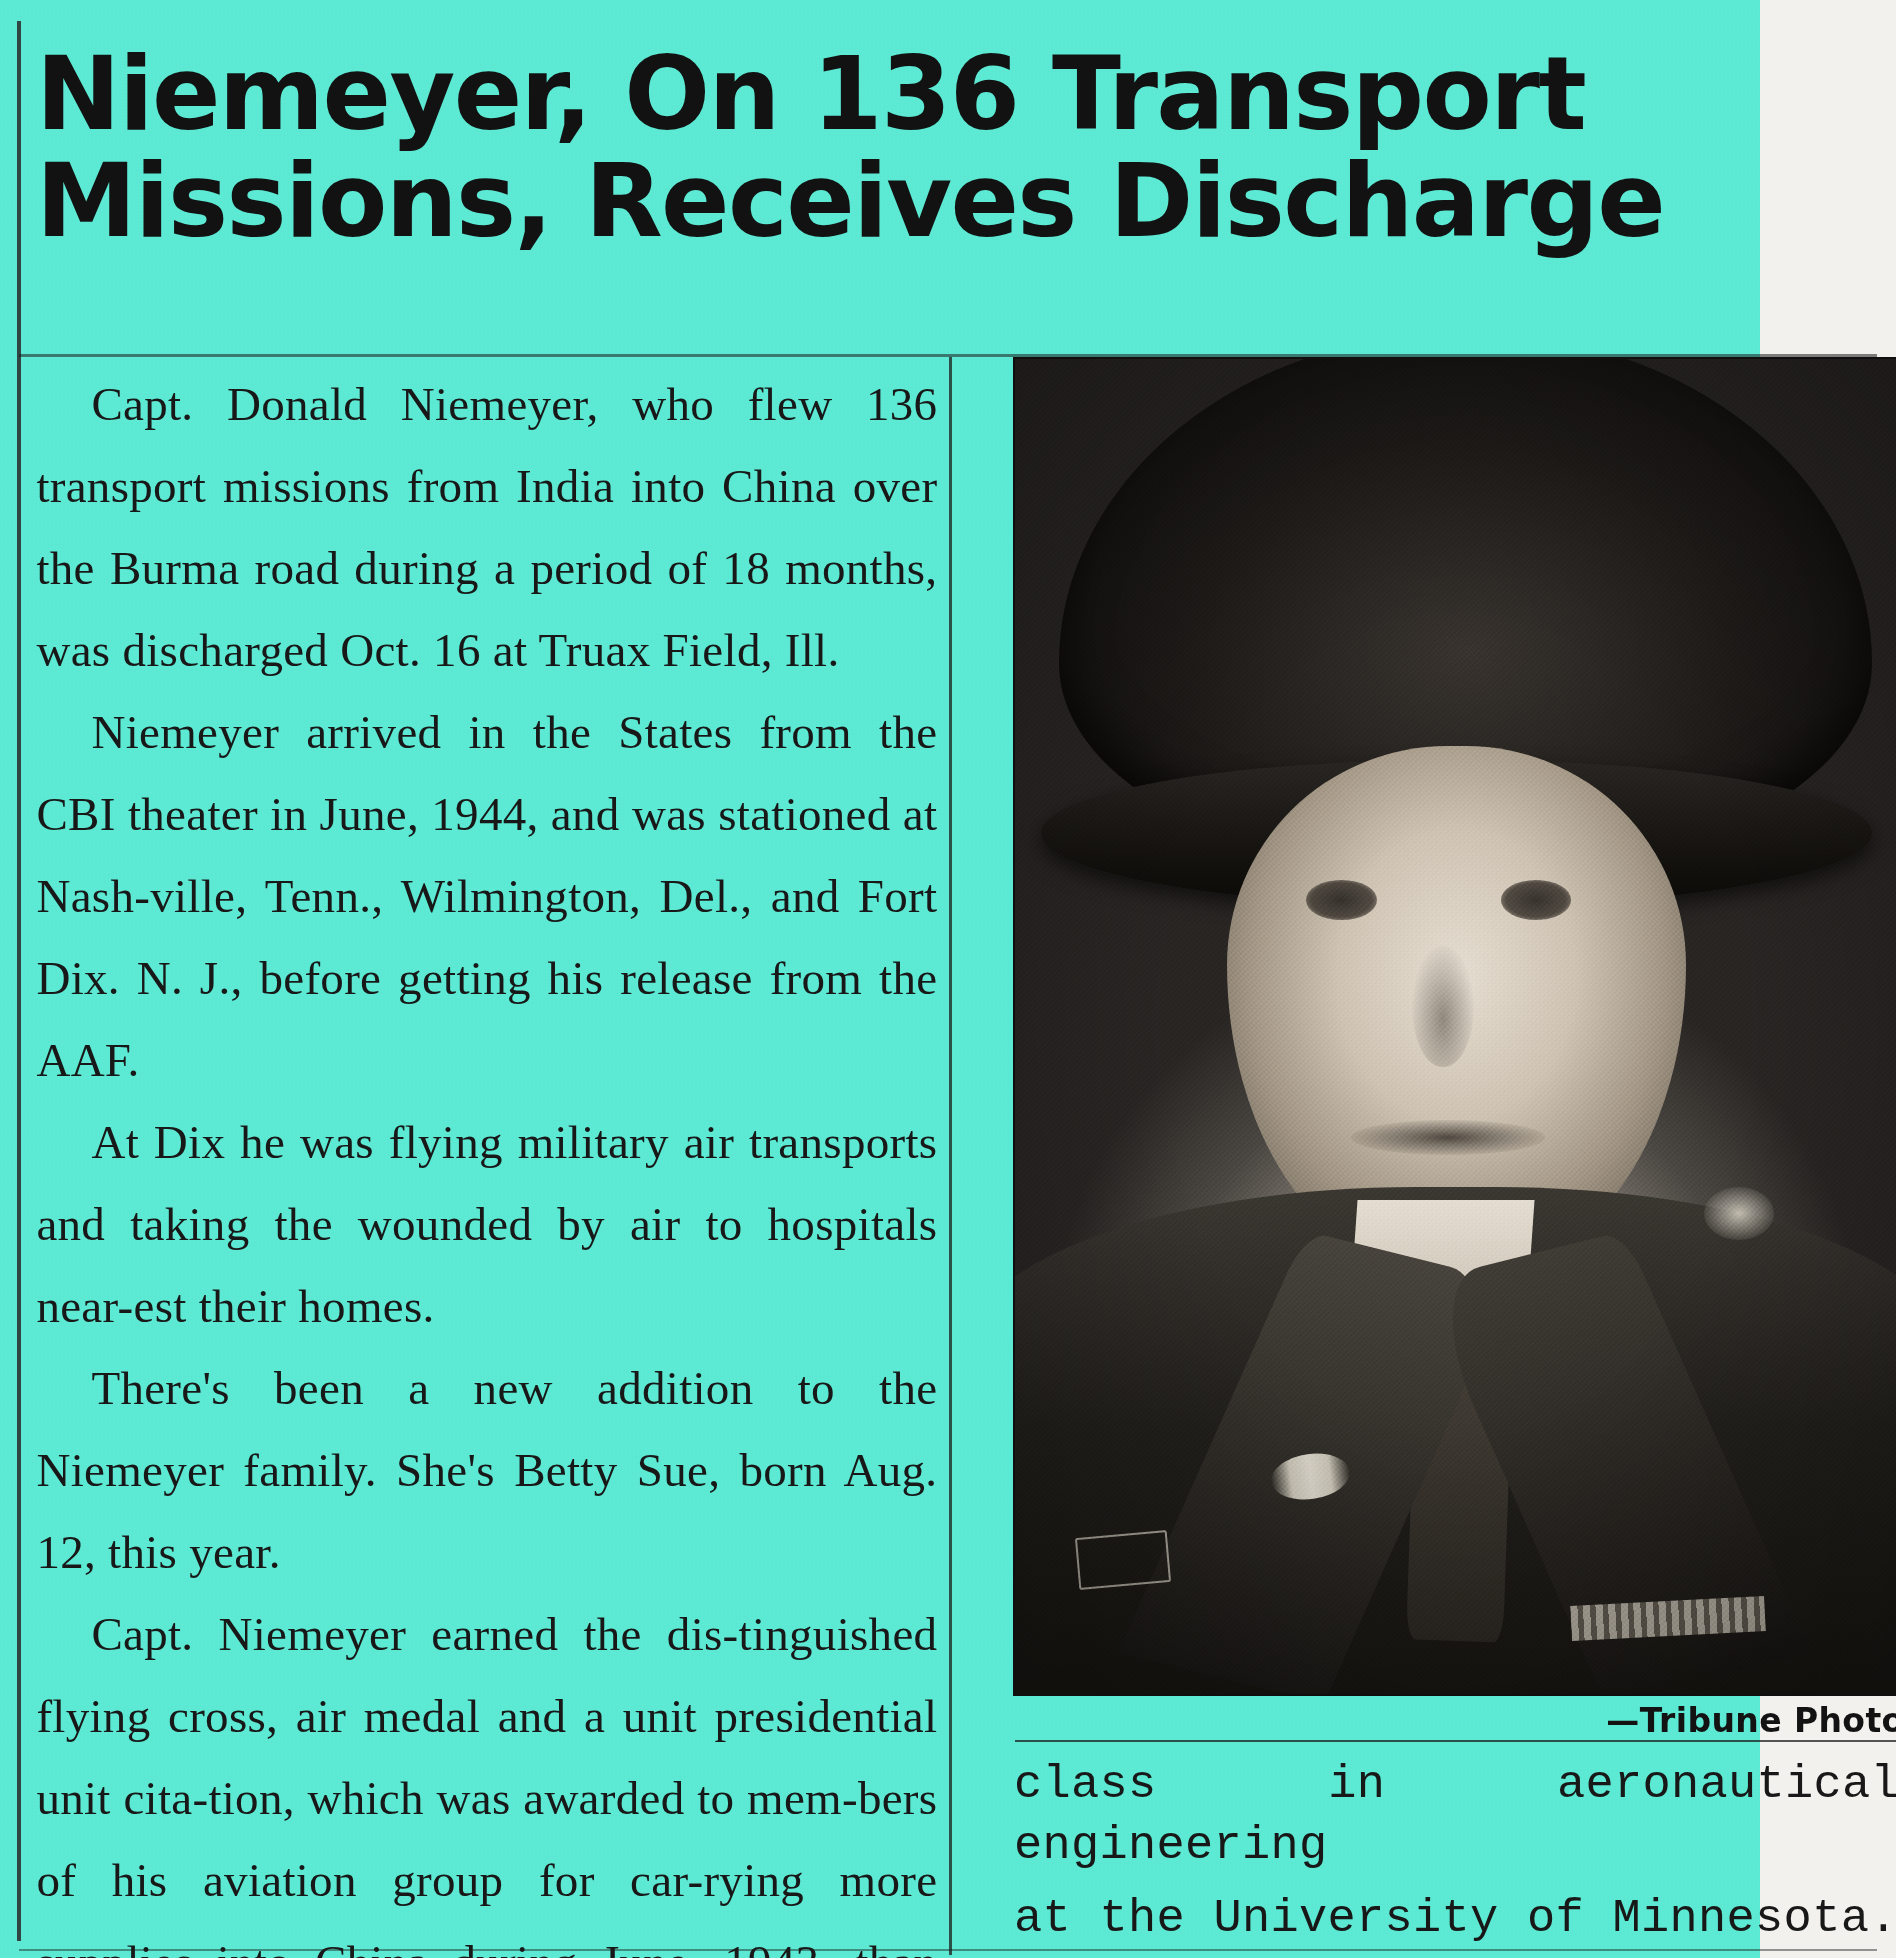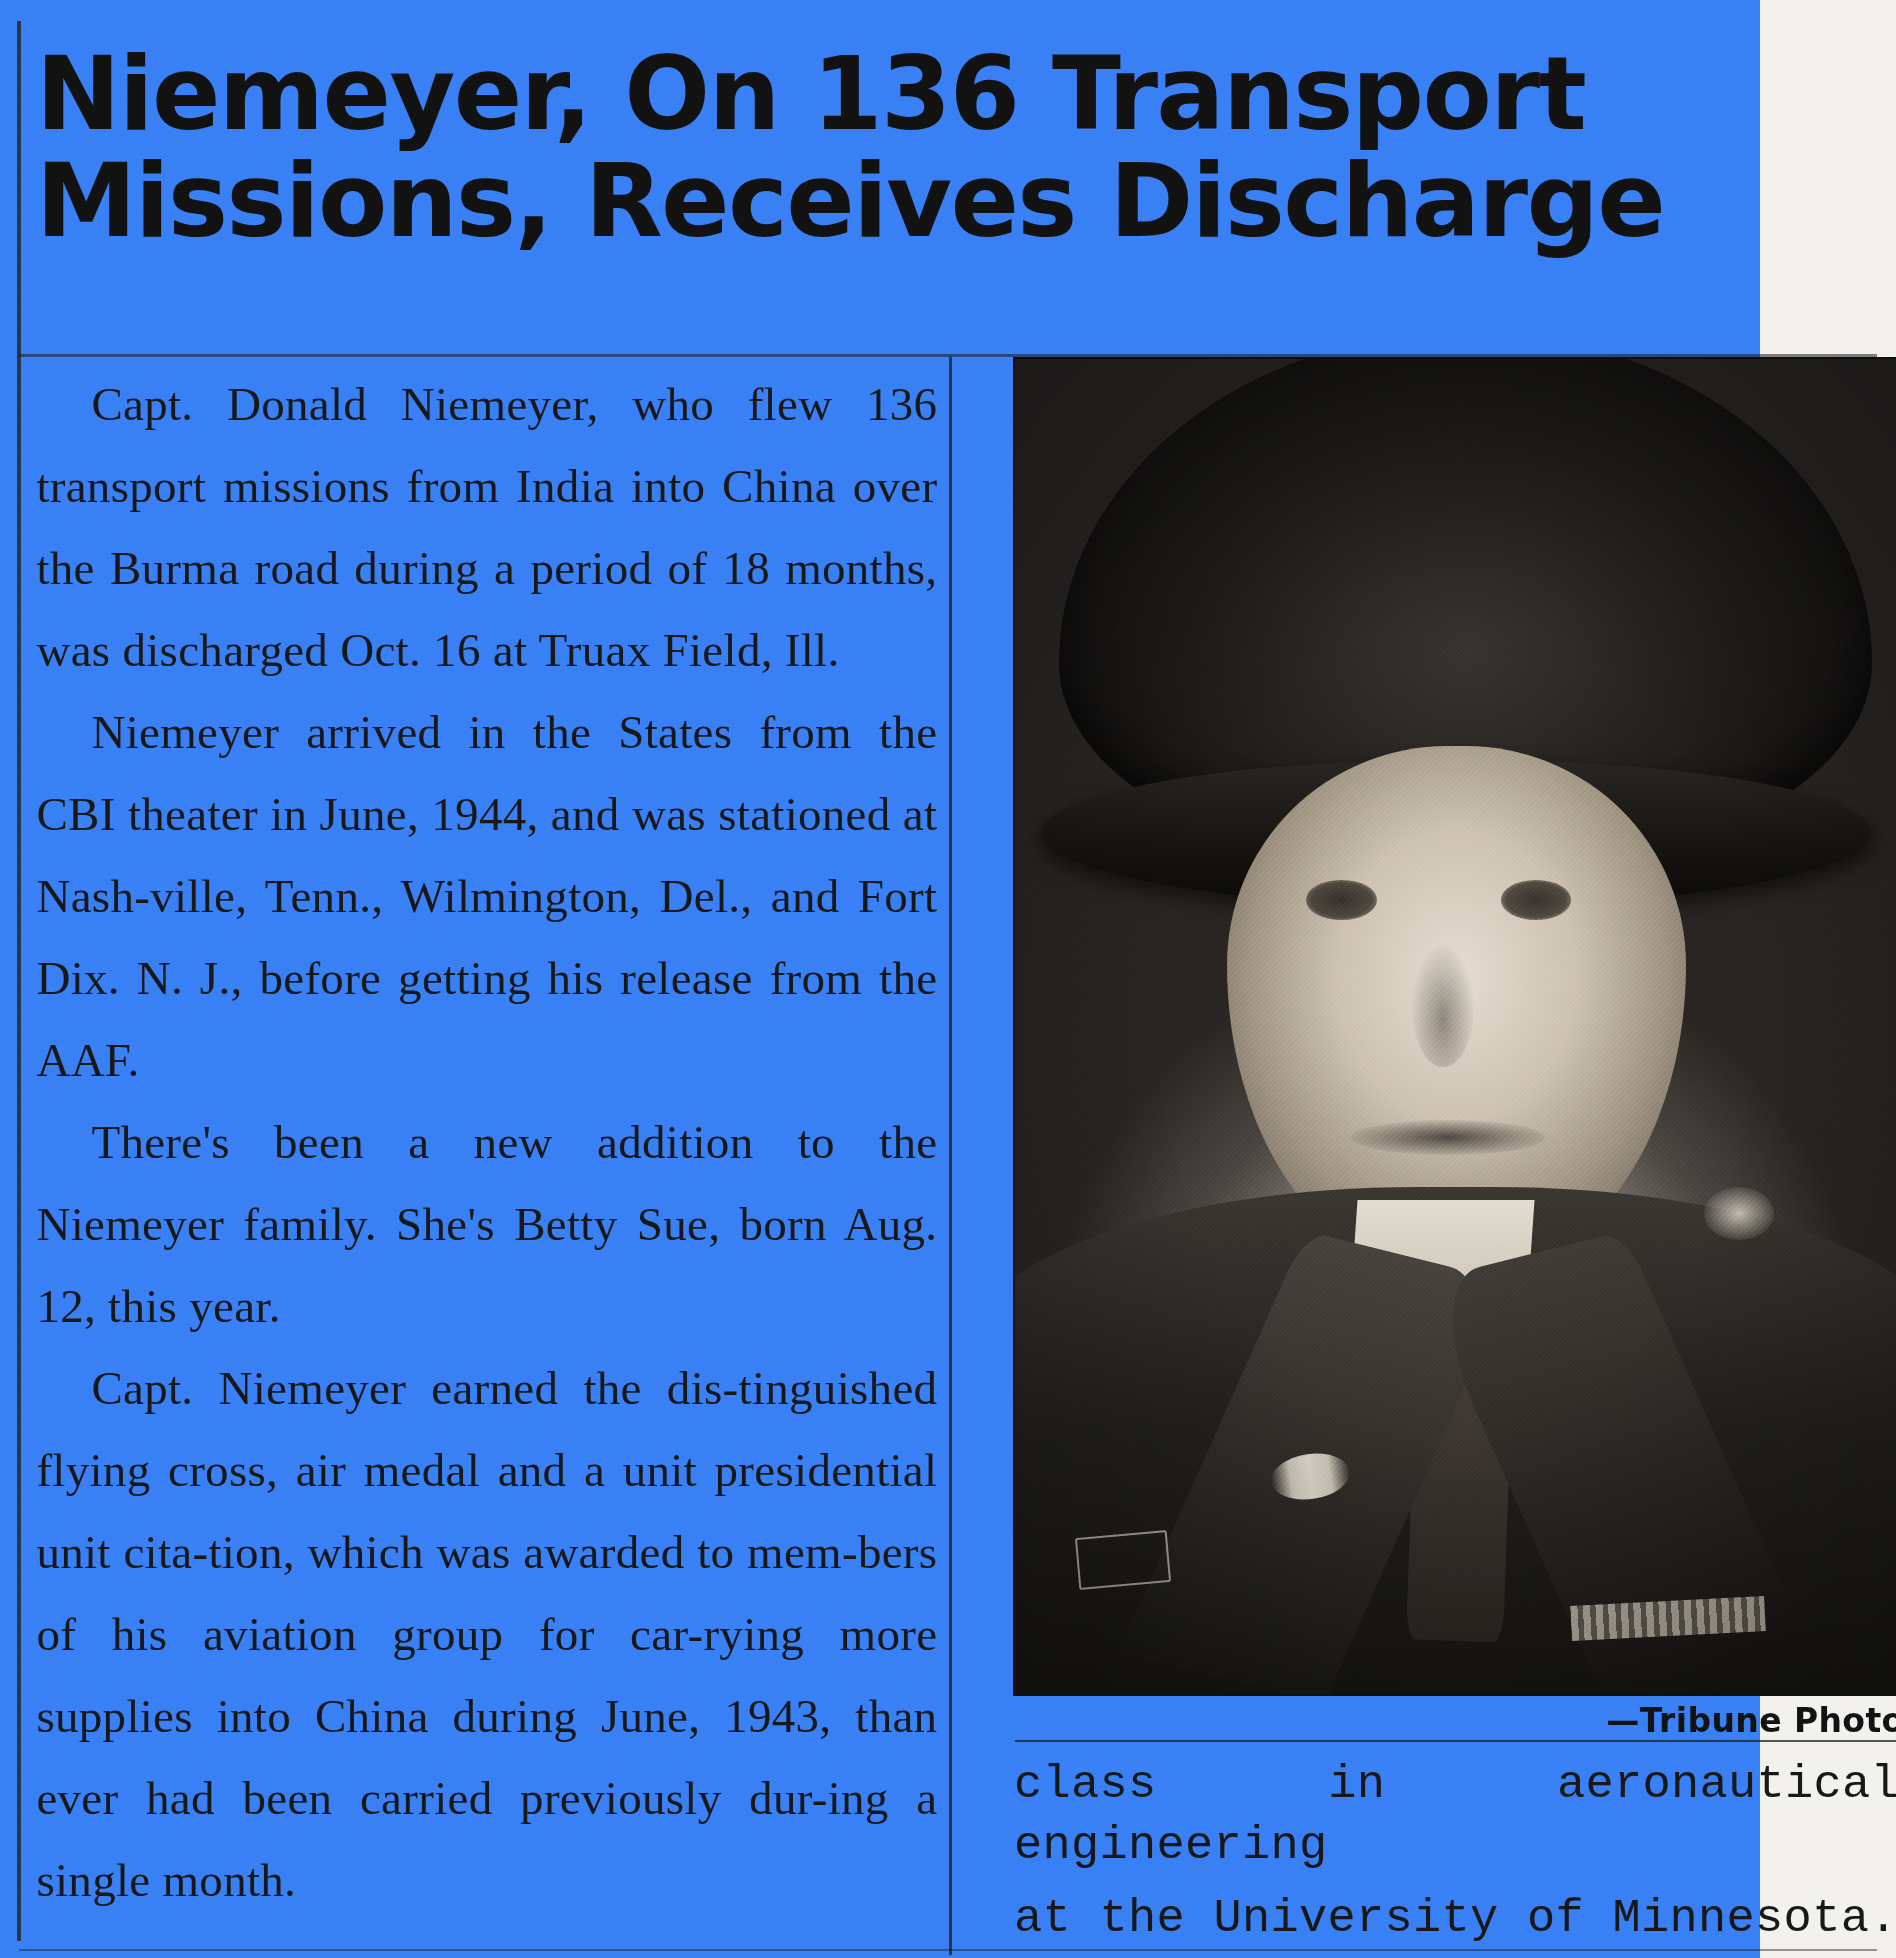--- a/index.html
+++ b/index.html
@@ -11,21 +11,21 @@
     width: 1896px;
     height: 1959px;
     font-family: "Liberation Serif", serif;
     background: #f3f1ee;
     overflow: hidden;
   }
   .page {
     position: relative;
     width: 1760px;
     height: 1959px;
-    background: #3b82f6;
+    background: #5eead4;
     box-sizing: border-box;
     padding: 0;
     filter: contrast(1.02);
   }
   
   .grain {
     position: absolute;
     inset: 0;
     pointer-events: none;
     background:
@@ -359,20 +359,21 @@
     <span class="line">Missions, Receives Discharge</span>
   </div>
 
   <div class="rule-under-head"></div>
 
   <div class="body-wrap">
 
     <div class="col-left">
       <p class="story">Capt. Donald Niemeyer, who flew 136 transport missions from India into China over the Burma road during a period of 18 months, was discharged Oct. 16 at Truax Field, Ill.</p>
       <p class="story">Niemeyer arrived in the States from the CBI theater in June, 1944, and was stationed at Nash-ville, Tenn., Wilmington, Del., and Fort Dix. N. J., before getting his release from the AAF.</p>
+      <p class="story">At Dix he was flying military air transports and taking the wounded by air to hospitals near-est their homes.</p>
       <p class="story">There's been a new addition to the Niemeyer family. She's Betty Sue, born Aug. 12, this year.</p>
       <p class="story">Capt. Niemeyer earned the dis-tinguished flying cross, air medal and a unit presidential unit cita-tion, which was awarded to mem-bers of his aviation group for car-rying more supplies into China during June, 1943, than ever had been carried previously dur-ing a single month.</p>
       <p class="story last">Niemeyer expects to complete a</p>
     </div>
 
     <div class="col-divider"></div>
 
     <div class="col-right">
 
       <div class="photo">

